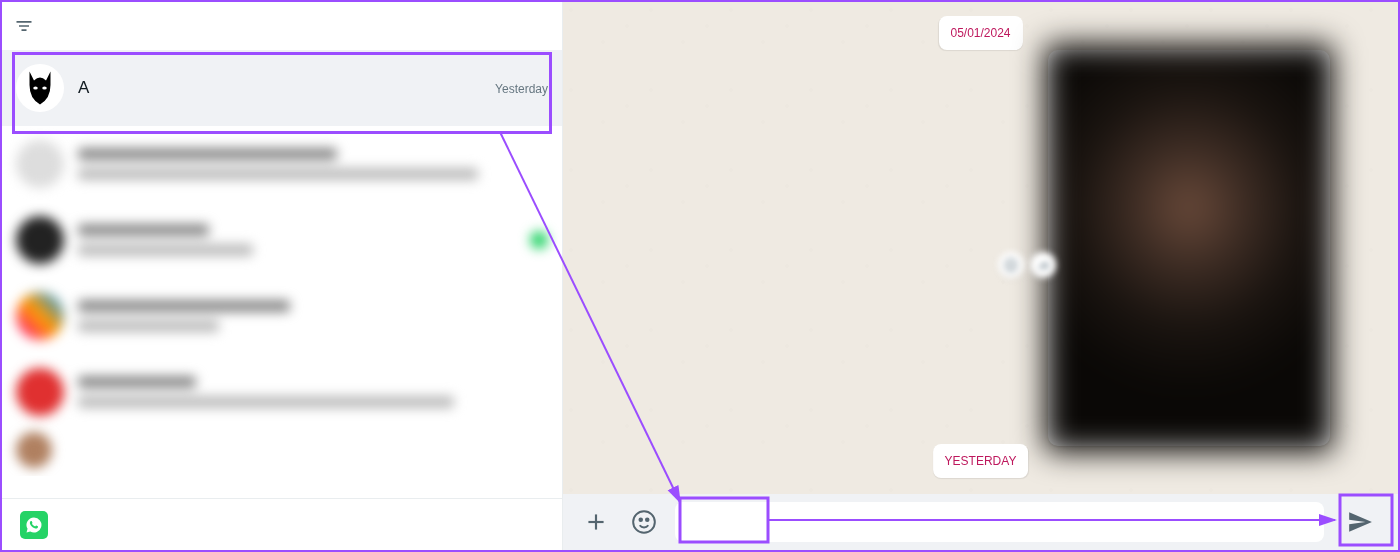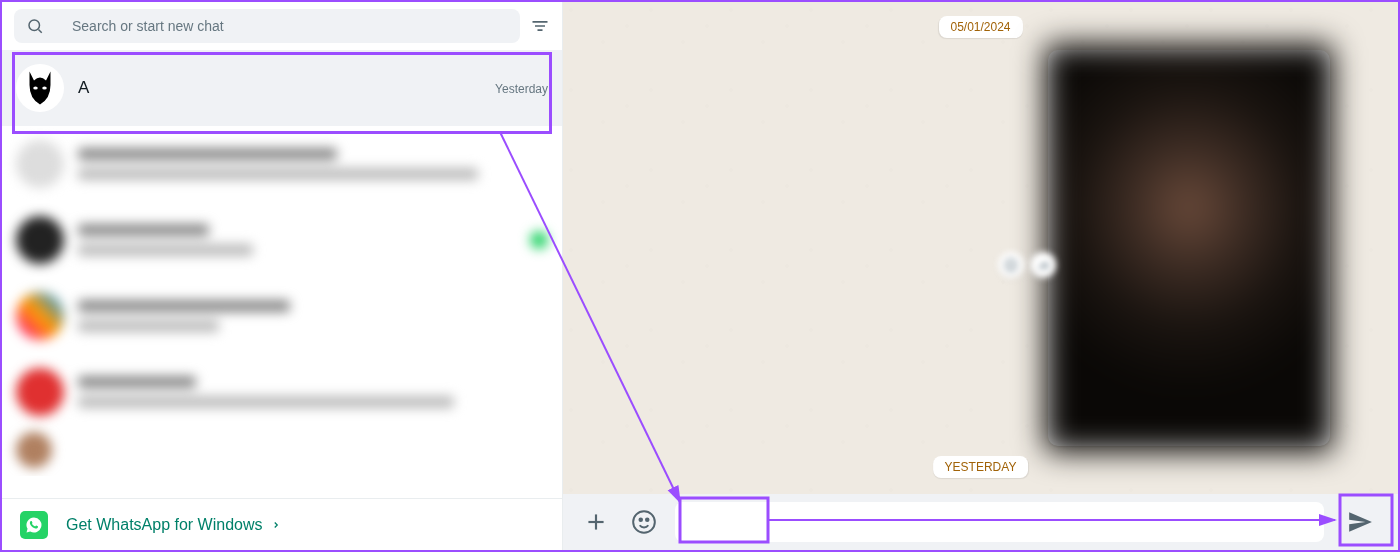--- a/index.html
+++ b/index.html
@@ -183,23 +183,23 @@
   .chat-body {
     flex: 1;
     position: relative;
     overflow: hidden;
   }
   .date-chip {
     position: absolute;
     left: 50%;
     transform: translateX(-50%);
     background: #fff;
-    color: #a16207;
+    color: #be185d;
     font-size: 12px;
-    padding: 4px 12px;
+    padding: 10px 12px;
     border-radius: 8px;
     box-shadow: 0 1px 1px rgba(0,0,0,0.08);
   }
   .date-chip.top { top: 14px; }
   .date-chip.bottom { bottom: 16px; }
   .image-bubble {
     position: absolute;
     right: 68px;
     top: 48px;
     width: 282px;
@@ -272,29 +272,20 @@
     margin-left:-2px;
   }
   .redact-fill { width:100%; height:100%; background: linear-gradient(90deg,#aaa,#ccc,#aaa); border-radius:3px;}
 </style>
 </head>
 <body>
 
 <div class="left-panel">
 
   <div class="search-bar">
-    <div class="search-box">
-      <span class="search-icon">
-        <svg width="18" height="18" viewBox="0 0 24 24" fill="none" stroke="currentColor" stroke-width="2">
-            <circle cx="11" cy="11" r="7"></circle>
-            <line x1="21" y1="21" x2="16.65" y2="16.65"></line>
-          </svg>
-      </span>
-      <input type="text" placeholder="Search or start new chat" style="">
-    </div>
     <span class="filter-icon">
       <svg width="20" height="20" viewBox="0 0 24 24" fill="currentColor">
           <path d="M3 6h18v2H3zm3 5h12v2H6zm3 5h6v2H9z"></path>
         </svg>
     </span>
   </div>
 
   <div class="chat-list">
 
     <div class="chat-item selected">
@@ -351,26 +342,20 @@
         </div>
     </div>
   </div>
 
   <div class="promo-bar">
     <div class="promo-icon">
       <svg width="18" height="18" viewBox="0 0 24 24" fill="#fff">
           <path d="M12 2a10 10 0 0 0-8.6 15.1L2 22l5-1.3A10 10 0 1 0 12 2zm4.9 13.7c-.2.6-1.2 1.1-1.7 1.1-.4 0-1 .2-3.2-.7-2.7-1.2-4.4-4-4.5-4.2-.1-.2-1-1.4-1-2.7 0-1.3.6-1.9.9-2.1.2-.2.5-.3.7-.3h.5c.2 0 .4 0 .5.4l.8 1.9c.1.1.1.3 0 .4l-.4.6c-.1.2-.2.3-.1.5.2.3.7 1.2 1.6 1.9 1.1.9 2 1.2 2.3 1.3.2.1.4.1.5-.1l.7-.8c.2-.2.4-.2.6-.1l1.8.9c.2.1.4.2.4.3.1.2.1.7-.1 1z"></path>
         </svg>
     </div>
-    <div class="promo-text">
-      <span>Get WhatsApp for Windows</span>
-      <svg width="10" height="14" viewBox="0 0 24 24" fill="none" stroke="#008069" stroke-width="3">
-          <polyline points="9 18 15 12 9 6"></polyline>
-        </svg>
-    </div>
   </div>
 
   <div class="highlight-box annot" style="left:10px; top:50px; width:540px; height:82px;"></div>
 </div>
 
 <div class="right-panel">
   <div class="chat-bg"></div>
   <div class="chat-body">
     <div class="date-chip top">05/01/2024</div>
 

